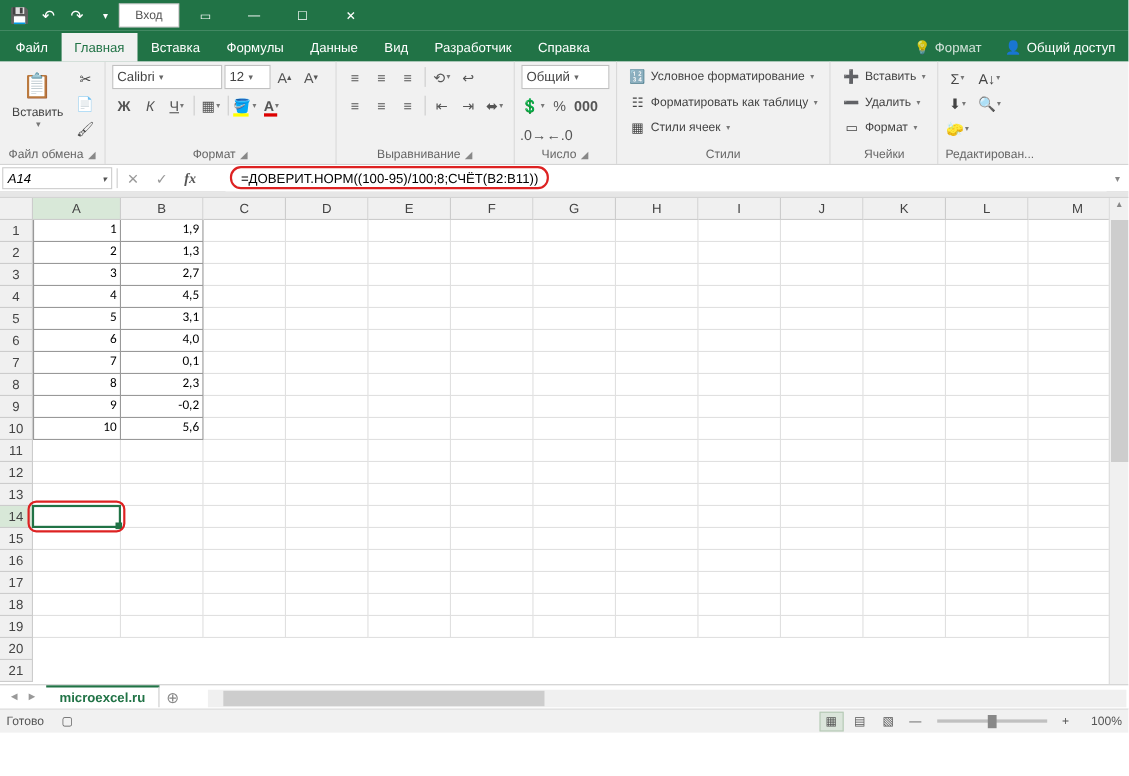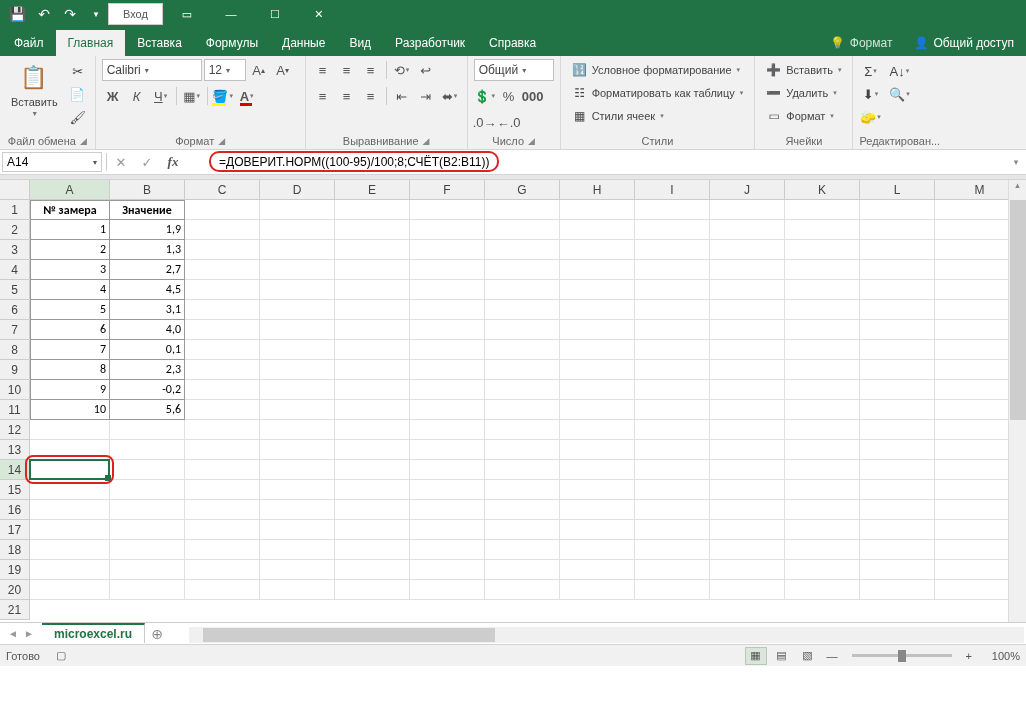--- a/index.html
+++ b/index.html
@@ -40,21 +40,21 @@
 .sel { background:#fff; border:1px solid #c0c0c0; height:22px; display:flex; align-items:center; padding:0 4px; font-size:12px; font-family:'Segoe UI';}
 .sel .caret { margin-left:4px; font-size:8px; color:#666;}
 .ab { width:22px; height:22px; display:flex; align-items:center; justify-content:center; cursor:pointer; font-size:13px; color:#555; border:1px solid transparent;}
 .dd-arrow{ font-size:7px; margin-left:1px; color:#777; }
 
 .list-cmd { display:flex; align-items:center; gap:4px; padding:2px 4px; cursor:pointer; white-space:nowrap; height:22px; border:1px solid transparent;}
 .list-cmd .ic { width:16px; height:16px; display:flex; align-items:center; justify-content:center; font-size:12px;}
 
 
 .fx-area { display:flex; align-items:stretch; border-bottom:1px solid #d4d4d4; background:#fff; height:25px;}
-.name-box { width:100px; border:1px solid #ccc; margin:2px 3px 2px 2px; display:flex; align-items:center; padding:0 4px; font-size:12px; }
+.name-box { width:100px; border:1px solid #ccc; margin:2px 3px 2px 2px; display:flex; align-items:center; padding:0 4px; font-size:12px;font-style:italic; }
 .name-box .caret { margin-left:auto; font-size:8px; color:#555;}
 .vsep { width:1px; background:#ccc; margin:3px 1px;}
 .fx-btns { display:flex; align-items:center; gap:0;}
 .fx-btn { width:26px; display:flex; align-items:center; justify-content:center; color:#999; cursor:pointer; font-size:13px; height:100%;}
 .fx-btn.fx { font-style:italic; font-family: 'Times New Roman', serif; color:#555; font-size:13px; font-weight:bold;}
 .fx-input-wrap{ flex:1; position:relative; display:flex; align-items:center;margin-left:19px;}
 .fx-input { flex:1; height:100%; border:none; outline:none; padding:0 8px; font-size:12px; font-family:'Segoe UI';}
 .fx-highlight { position:absolute; left:4px; top:1px; height:21px; border:2.5px solid #d22; border-radius:10px; padding:0 8px; display:flex; align-items:center; font-size:12px; pointer-events:none;}
 .fx-expand { width:20px; display:flex; align-items:center; justify-content:center; color:#888; font-size:9px; cursor:pointer;}
 
@@ -376,35 +376,20 @@
       <div class="rh">15</div>
       <div class="rh">16</div>
       <div class="rh">17</div>
       <div class="rh">18</div>
       <div class="rh">19</div>
       <div class="rh">20</div>
       <div class="rh">21</div>
     </div>
   <div class="cells" id="cells">
       <div class="cell-row">
-        <div class="cell b hh tbox-top" style="width: 80px; border-left: 1px solid rgb(153, 153, 153);">№ замера</div>
-        <div class="cell b hh tbox-top" style="width: 75px;">Значение</div>
-        <div class="cell" style="width: 75px;"></div>
-        <div class="cell" style="width: 75px;"></div>
-        <div class="cell" style="width: 75px;"></div>
-        <div class="cell" style="width: 75px;"></div>
-        <div class="cell" style="width: 75px;"></div>
-        <div class="cell" style="width: 75px;"></div>
-        <div class="cell" style="width: 75px;"></div>
-        <div class="cell" style="width: 75px;"></div>
-        <div class="cell" style="width: 75px;"></div>
-        <div class="cell" style="width: 75px;"></div>
-        <div class="cell" style="width: 90px;"></div>
-      </div>
-      <div class="cell-row">
         <div class="cell data-r" style="width: 80px; border-left: 1px solid rgb(153, 153, 153);">1</div>
         <div class="cell data-r" style="width: 75px;">1,9</div>
         <div class="cell" style="width: 75px;"></div>
         <div class="cell" style="width: 75px;"></div>
         <div class="cell" style="width: 75px;"></div>
         <div class="cell" style="width: 75px;"></div>
         <div class="cell" style="width: 75px;"></div>
         <div class="cell" style="width: 75px;"></div>
         <div class="cell" style="width: 75px;"></div>
         <div class="cell" style="width: 75px;"></div>

